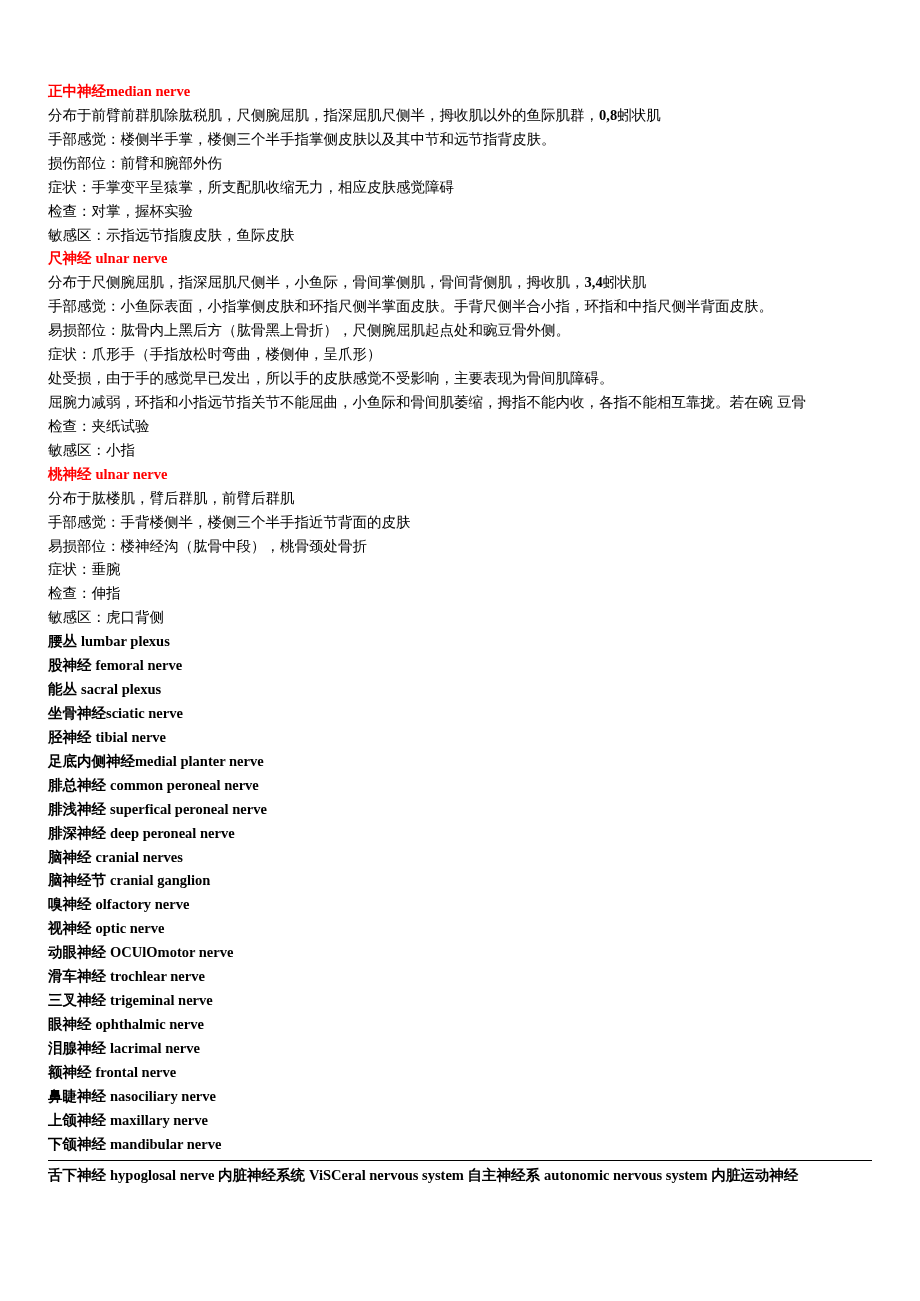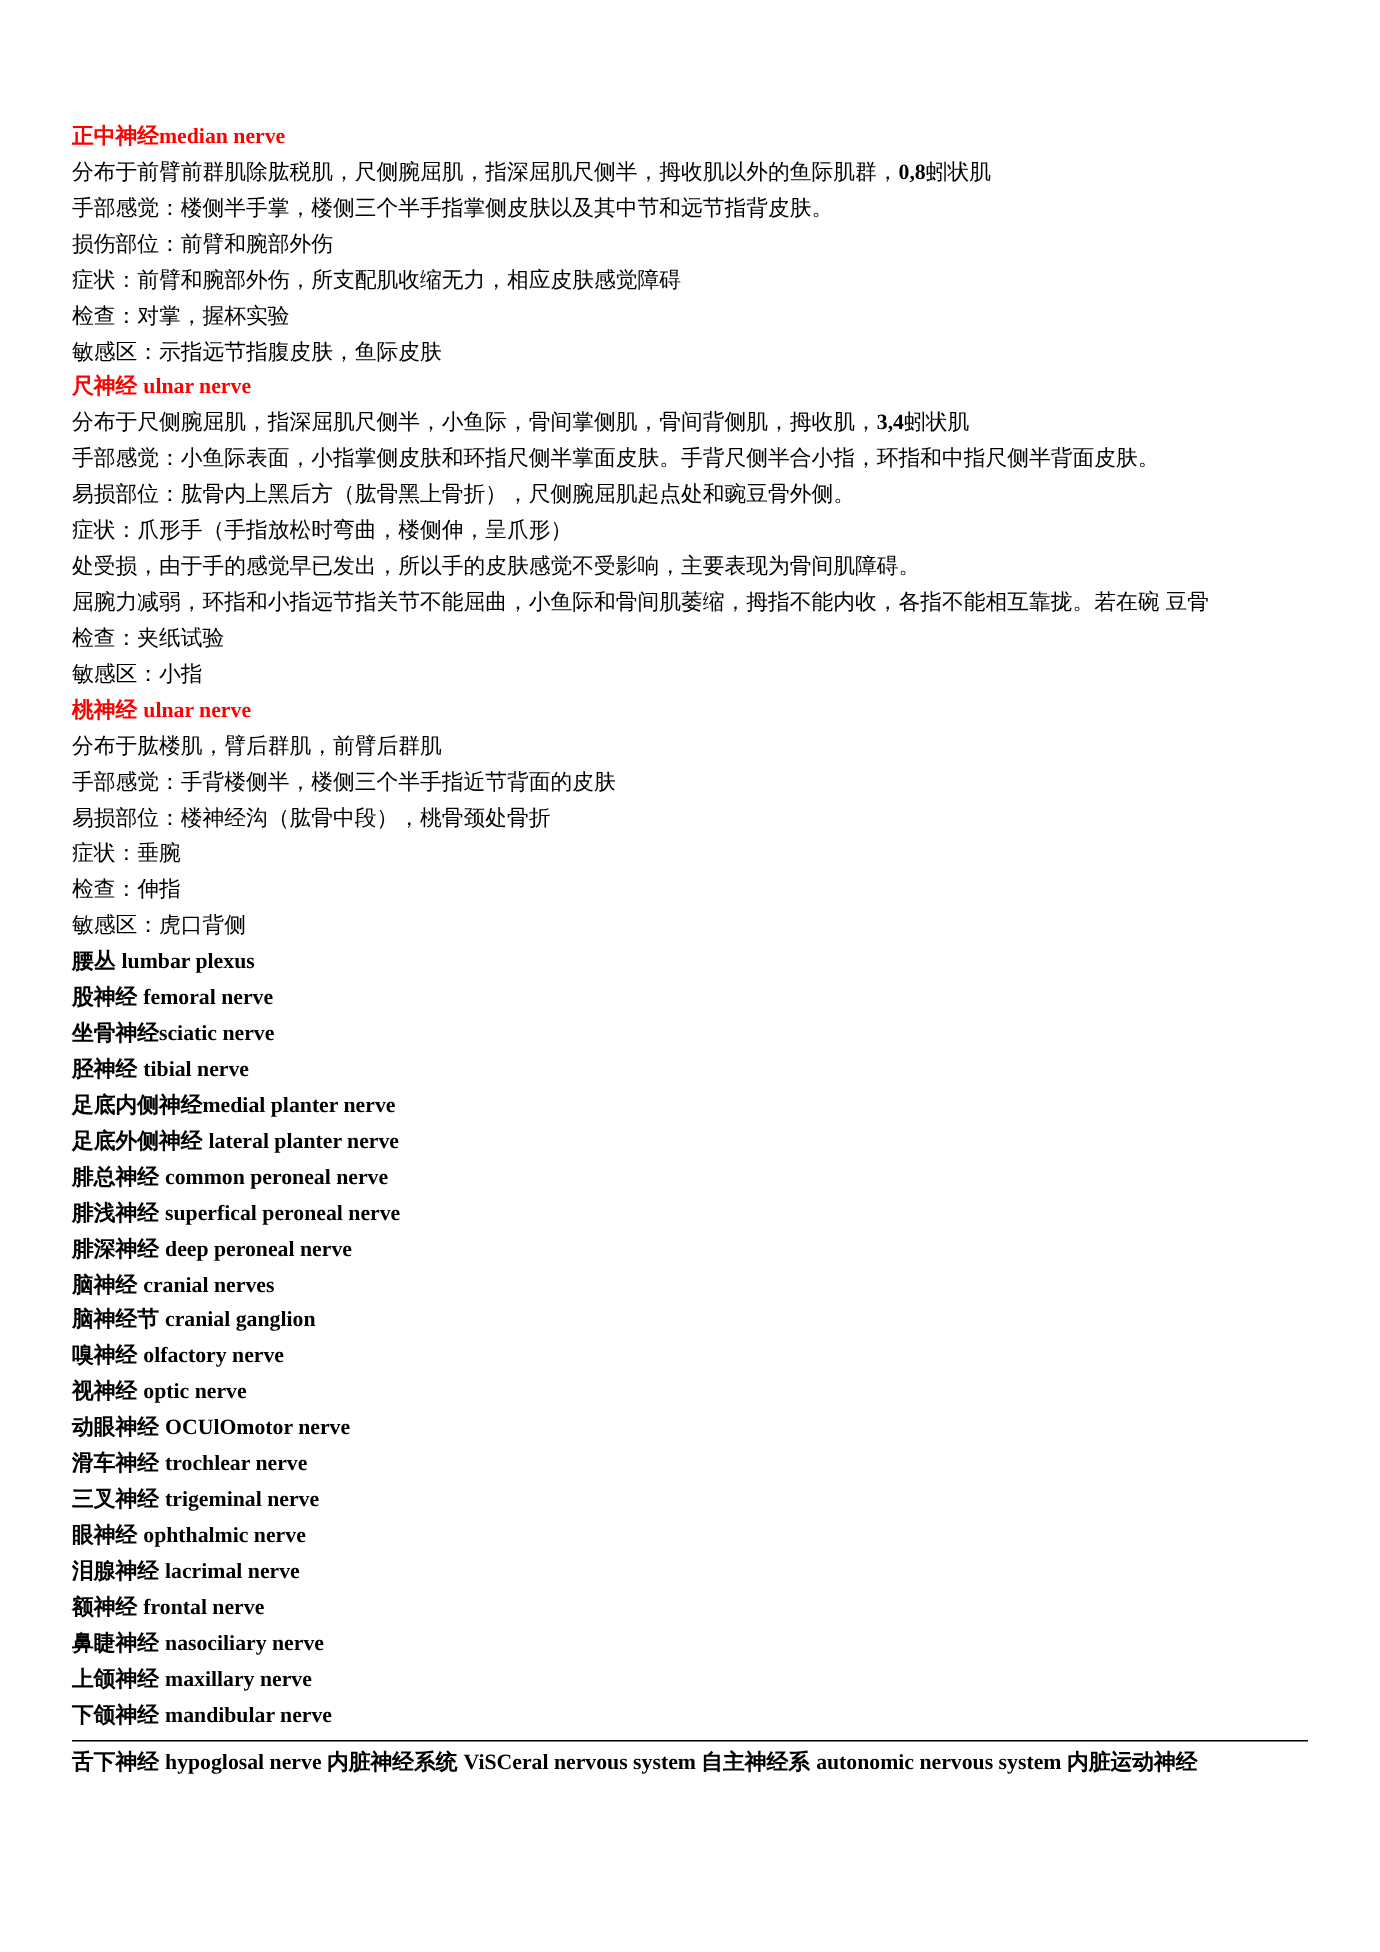--- a/index.html
+++ b/index.html
@@ -29,45 +29,45 @@
   }
 </style>
 </head>
 <body>
 
 <div id="content">
     <div class="line"><span class="red bold">正中神经</span><span class="red bold bold-latin">median nerve</span></div>
     <div class="line"><span>分布于前臂前群肌除肱税肌，尺侧腕屈肌，指深屈肌尺侧半，拇收肌以外的鱼际肌群，</span><span class="bold-latin">0,8</span><span>蚓状肌</span></div>
     <div class="line"><span>手部感觉：楼侧半手掌，楼侧三个半手指掌侧皮肤以及其中节和远节指背皮肤。</span></div>
     <div class="line"><span>损伤部位：前臂和腕部外伤</span></div>
-    <div class="line"><span>症状：前臂和腕部外伤，所支配肌收缩无力，相应皮肤感觉障碍</span></div>
+    <div class="line"><span>症状：手掌变平呈猿掌，所支配肌收缩无力，相应皮肤感觉障碍</span></div>
     <div class="line"><span>检查：对掌，握杯实验</span></div>
     <div class="line"><span>敏感区：示指远节指腹皮肤，鱼际皮肤</span></div>
     <div class="line"><span class="red bold">尺神经 </span><span class="red bold bold-latin">ulnar nerve</span></div>
     <div class="line"><span>分布于尺侧腕屈肌，指深屈肌尺侧半，小鱼际，骨间掌侧肌，骨间背侧肌，拇收肌，</span><span class="bold-latin">3,4</span><span>蚓状肌</span></div>
     <div class="line"><span>手部感觉：小鱼际表面，小指掌侧皮肤和环指尺侧半掌面皮肤。手背尺侧半合小指，环指和中指尺侧半背面皮肤。</span></div>
     <div class="line"><span>易损部位：肱骨内上黑后方（肱骨黑上骨折），尺侧腕屈肌起点处和豌豆骨外侧。</span></div>
     <div class="line"><span>症状：爪形手（手指放松时弯曲，楼侧伸，呈爪形）</span></div>
     <div class="line"><span>处受损，由于手的感觉早已发出，所以手的皮肤感觉不受影响，主要表现为骨间肌障碍。</span></div>
     <div class="line"><span>屈腕力减弱，环指和小指远节指关节不能屈曲，小鱼际和骨间肌萎缩，拇指不能内收，各指不能相互靠拢。若在碗 豆骨</span></div>
     <div class="line"><span>检查：夹纸试验</span></div>
     <div class="line"><span>敏感区：小指</span></div>
     <div class="line"><span class="red bold">桃神经 </span><span class="red bold bold-latin">ulnar nerve</span></div>
     <div class="line"><span>分布于肱楼肌，臂后群肌，前臂后群肌</span></div>
     <div class="line"><span>手部感觉：手背楼侧半，楼侧三个半手指近节背面的皮肤</span></div>
     <div class="line"><span>易损部位：楼神经沟（肱骨中段），桃骨颈处骨折</span></div>
     <div class="line"><span>症状：垂腕</span></div>
     <div class="line"><span>检查：伸指</span></div>
     <div class="line"><span>敏感区：虎口背侧</span></div>
     <div class="line"><span class="bold">腰丛 </span><span class="bold bold-latin">lumbar plexus</span></div>
     <div class="line"><span class="bold">股神经 </span><span class="bold bold-latin">femoral nerve</span></div>
+    <div class="line"><span class="bold">能丛 </span><span class="bold bold-latin">sacral plexus</span></div>
     <div class="line"><span class="bold">坐骨神经</span><span class="bold bold-latin">sciatic nerve</span></div>
     <div class="line"><span class="bold">胫神经 </span><span class="bold bold-latin">tibial nerve</span></div>
     <div class="line"><span class="bold">足底内侧神经</span><span class="bold bold-latin">medial planter nerve</span></div>
-    <div class="line"><span class="bold">足底外侧神经 </span><span class="bold bold-latin">lateral planter nerve</span></div>
     <div class="line"><span class="bold">腓总神经 </span><span class="bold bold-latin">common peroneal nerve</span></div>
     <div class="line"><span class="bold">腓浅神经 </span><span class="bold bold-latin">superfical peroneal nerve</span></div>
     <div class="line"><span class="bold">腓深神经 </span><span class="bold bold-latin">deep peroneal nerve</span></div>
     <div class="line"><span class="bold">脑神经 </span><span class="bold bold-latin">cranial nerves</span></div>
     <div class="line"><span class="bold">脑神经节 </span><span class="bold bold-latin">cranial ganglion</span></div>
     <div class="line"><span class="bold">嗅神经 </span><span class="bold bold-latin">olfactory nerve</span></div>
     <div class="line"><span class="bold">视神经 </span><span class="bold bold-latin">optic nerve</span></div>
     <div class="line"><span class="bold">动眼神经 </span><span class="bold bold-latin">OCUlOmotor nerve</span></div>
     <div class="line"><span class="bold">滑车神经 </span><span class="bold bold-latin">trochlear nerve</span></div>
     <div class="line"><span class="bold">三叉神经 </span><span class="bold bold-latin">trigeminal nerve</span></div>

